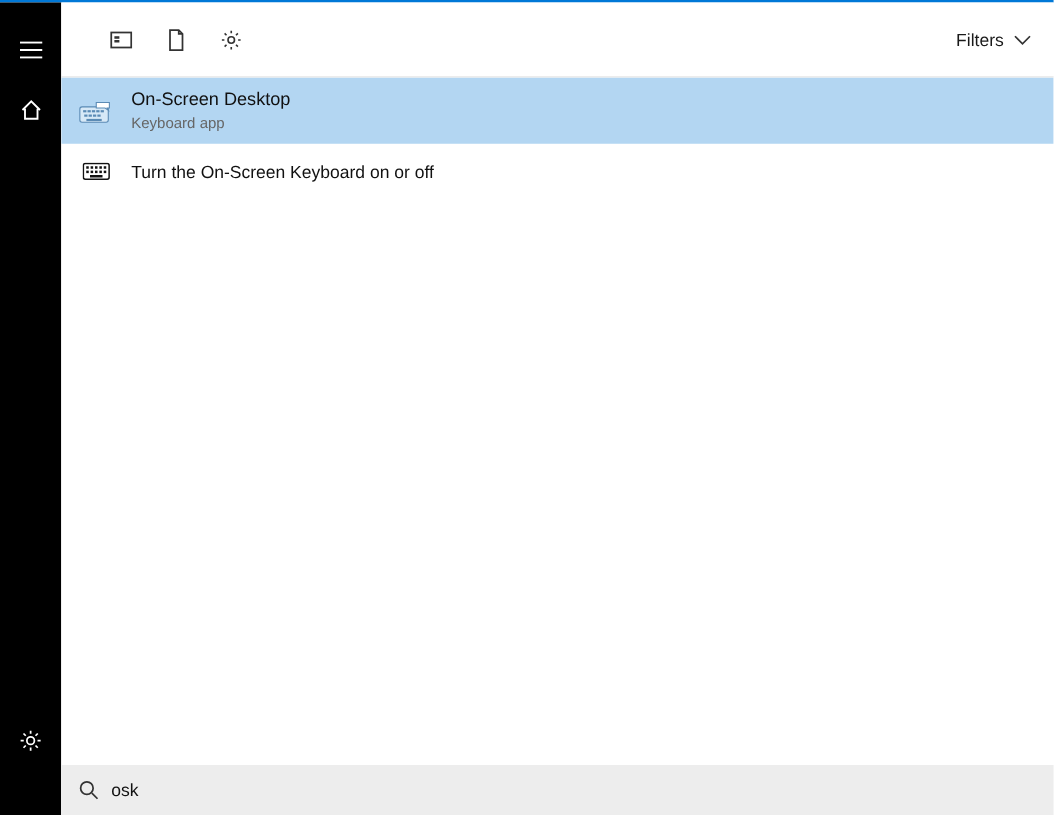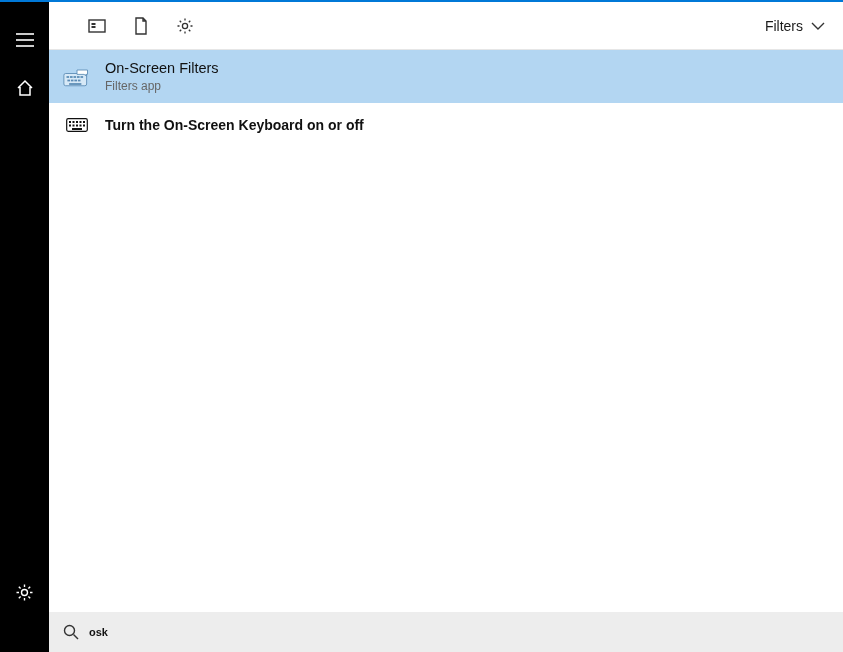--- a/index.html
+++ b/index.html
@@ -39,21 +39,21 @@
     .rail-btn svg { stroke: #fff; fill: none; }
     
     .main {
       flex: 1;
       display: flex;
       flex-direction: column;
       background: #fff;
     }
     
     .toolbar {
-      height: 48px;
+      height: 60px;
       display: flex;
       align-items: center;
       border-bottom: 1px solid #e6e6e6;
       padding-left: 26px;
       padding-right: 14px;
     }
     .tool-btn {
       width: 44px;
       height: 44px;
       display: flex;
@@ -109,41 +109,39 @@
       color: #111;
       line-height: 1.2;
     }
     .result-sub {
       font-size: 12px;
       color: #666;
       margin-top: 2px;
     }
     .result-row.simple .result-title {
       font-size: 14px;
-      font-weight: bold;
     }
     
     .search {
       height: 40px;
       background: #ededed;
       display: flex;
       align-items: center;
       padding: 0 14px;
       gap: 10px;
     }
     .search svg { stroke: #333; fill: none; }
     .search-input {
       flex: 1;
       border: none;
       background: transparent;
-      font-size: 11px;
+      font-size: 14px;
       color: #111;
       outline: none;
       font-family: inherit;
-      font-weight: bold;
     }
   </style>
 </head>
 <body>
 
 <div class="root">
 
   <div class="rail">
     <div class="rail-btn">
       <svg width="18" height="14" viewBox="0 0 18 14">
@@ -209,22 +207,22 @@
             <rect x="20" y="10" width="3" height="2" fill="#5b8bb5"></rect>
             <rect x="5" y="14" width="3" height="2" fill="#5b8bb5"></rect>
             <rect x="9" y="14" width="3" height="2" fill="#5b8bb5"></rect>
             <rect x="13" y="14" width="3" height="2" fill="#5b8bb5"></rect>
             <rect x="17" y="14" width="3" height="2" fill="#5b8bb5"></rect>
             <rect x="7" y="18" width="14" height="2" fill="#5b8bb5"></rect>
             <path d="M16 3 L28 3 L28 8 L26 8 L27 10 L24 8 L16 8 Z" fill="#fff" stroke="#5b8bb5" stroke-width="1"></path>
           </svg>
         </div>
         <div class="result-text">
-          <div class="result-title">On-Screen Filters</div>
-          <div class="result-sub">Filters app</div>
+          <div class="result-title">On-Screen Desktop</div>
+          <div class="result-sub">Keyboard app</div>
         </div>
       </div>
 
 
       <div class="result-row simple">
         <div class="result-icon">
           <svg width="22" height="14" viewBox="0 0 22 14">
             <rect x="0.7" y="0.7" width="20.6" height="12.6" rx="1.5" fill="none" stroke="#111" stroke-width="1.2"></rect>
             <rect x="3" y="3" width="2" height="2" fill="#111"></rect>
             <rect x="6.5" y="3" width="2" height="2" fill="#111"></rect>

